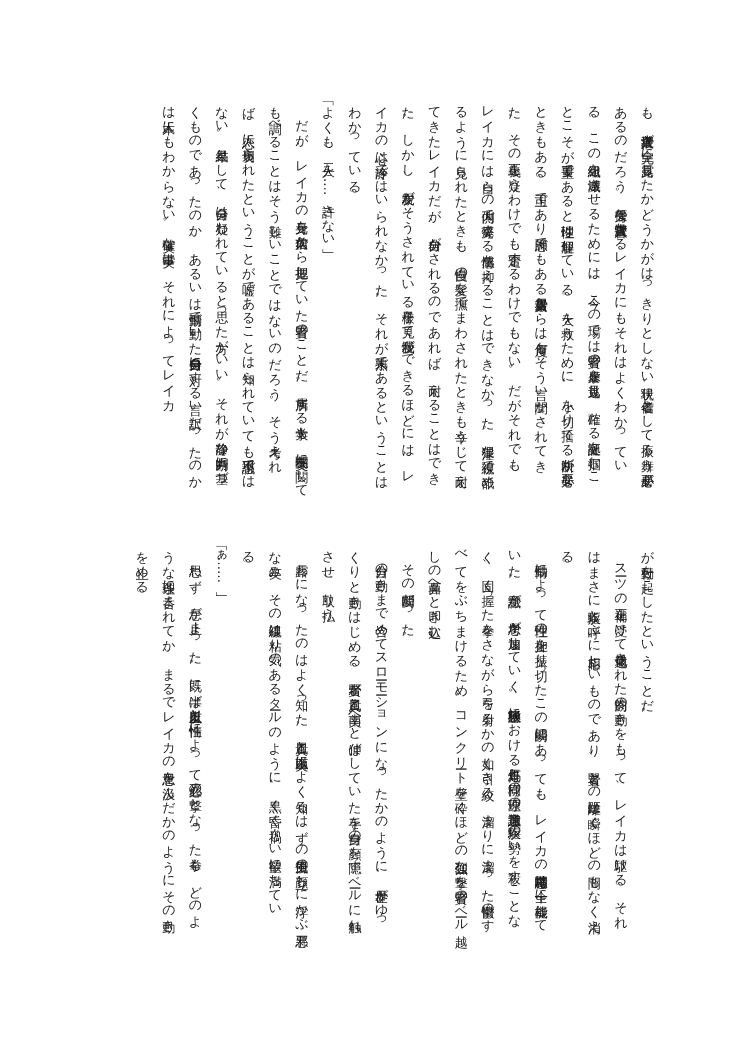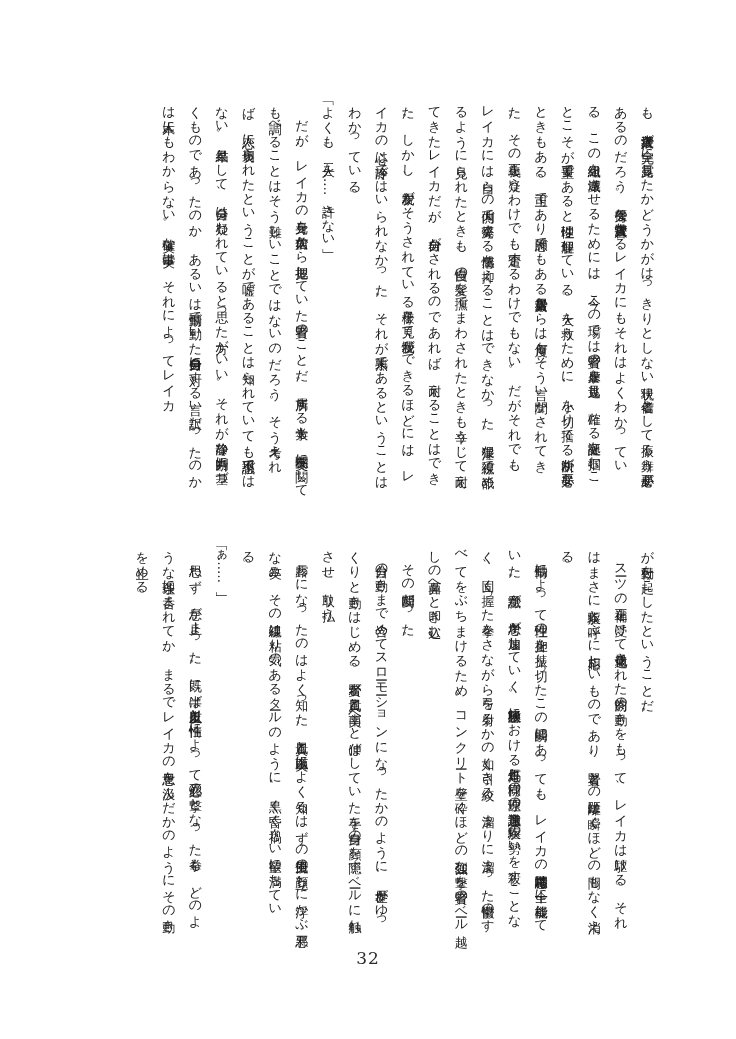--- a/index.html
+++ b/index.html
@@ -61,15 +61,14 @@
       <p>が行動を起こしたということだ。</p>
       <p class="indent">スーツの補正を受けて最適化された筋肉の動きをもって、レイカは駆ける。それはまさに疾駆と呼ぶに相応しいものであり、賢者との距離は瞬くほどの間もなく消える。</p>
       <p class="indent">情動によって理性の抑止を振り切ったこの瞬間にあっても、レイカの格闘思考は十全に機能していた。意識が、思考が加速していく。極限状態における走馬灯と同様の原理の意識加速。疾駆の勢いを殺すことなく、固く握った拳をさながら弓を射るかの如く引き絞る。溜まりに溜まった鬱憤のすべてをぶちまけるため、コンクリート壁を砕くほどの強烈な一撃を賢者のベール越しの鼻面へと叩き込む。</p>
       <p class="indent">その瞬間だった。</p>
       <p class="indent">自分の動きまで含めてスローモーションになったかのように、世界がゆっくりと動きはじめる。賢者が風貴と美南へと伸ばしていた手を自身の顔を隠すベールに触れさせ、取り払う。</p>
       <p class="indent">露わになったのはよく知った、風貴と美南以上によく知るはずの優男風の顔立ちに浮かぶ邪悪な笑み。その視線は粘り気のあるタールのように、黒く昏く禍々しい欲望に満ちている。</p>
       <p>「ぁ……」</p>
       <p class="indent">思わず、息が止まった。既に半ば以上反射と惰性によって必死の一撃となった拳も、どのような条理に呑まれてか、まるでレイカの意思を汲んだかのようにその動きを止める。</p>
     </div>
 
-  <div class="page-number">32</div>
 
 </div>
 
 </body></html>

